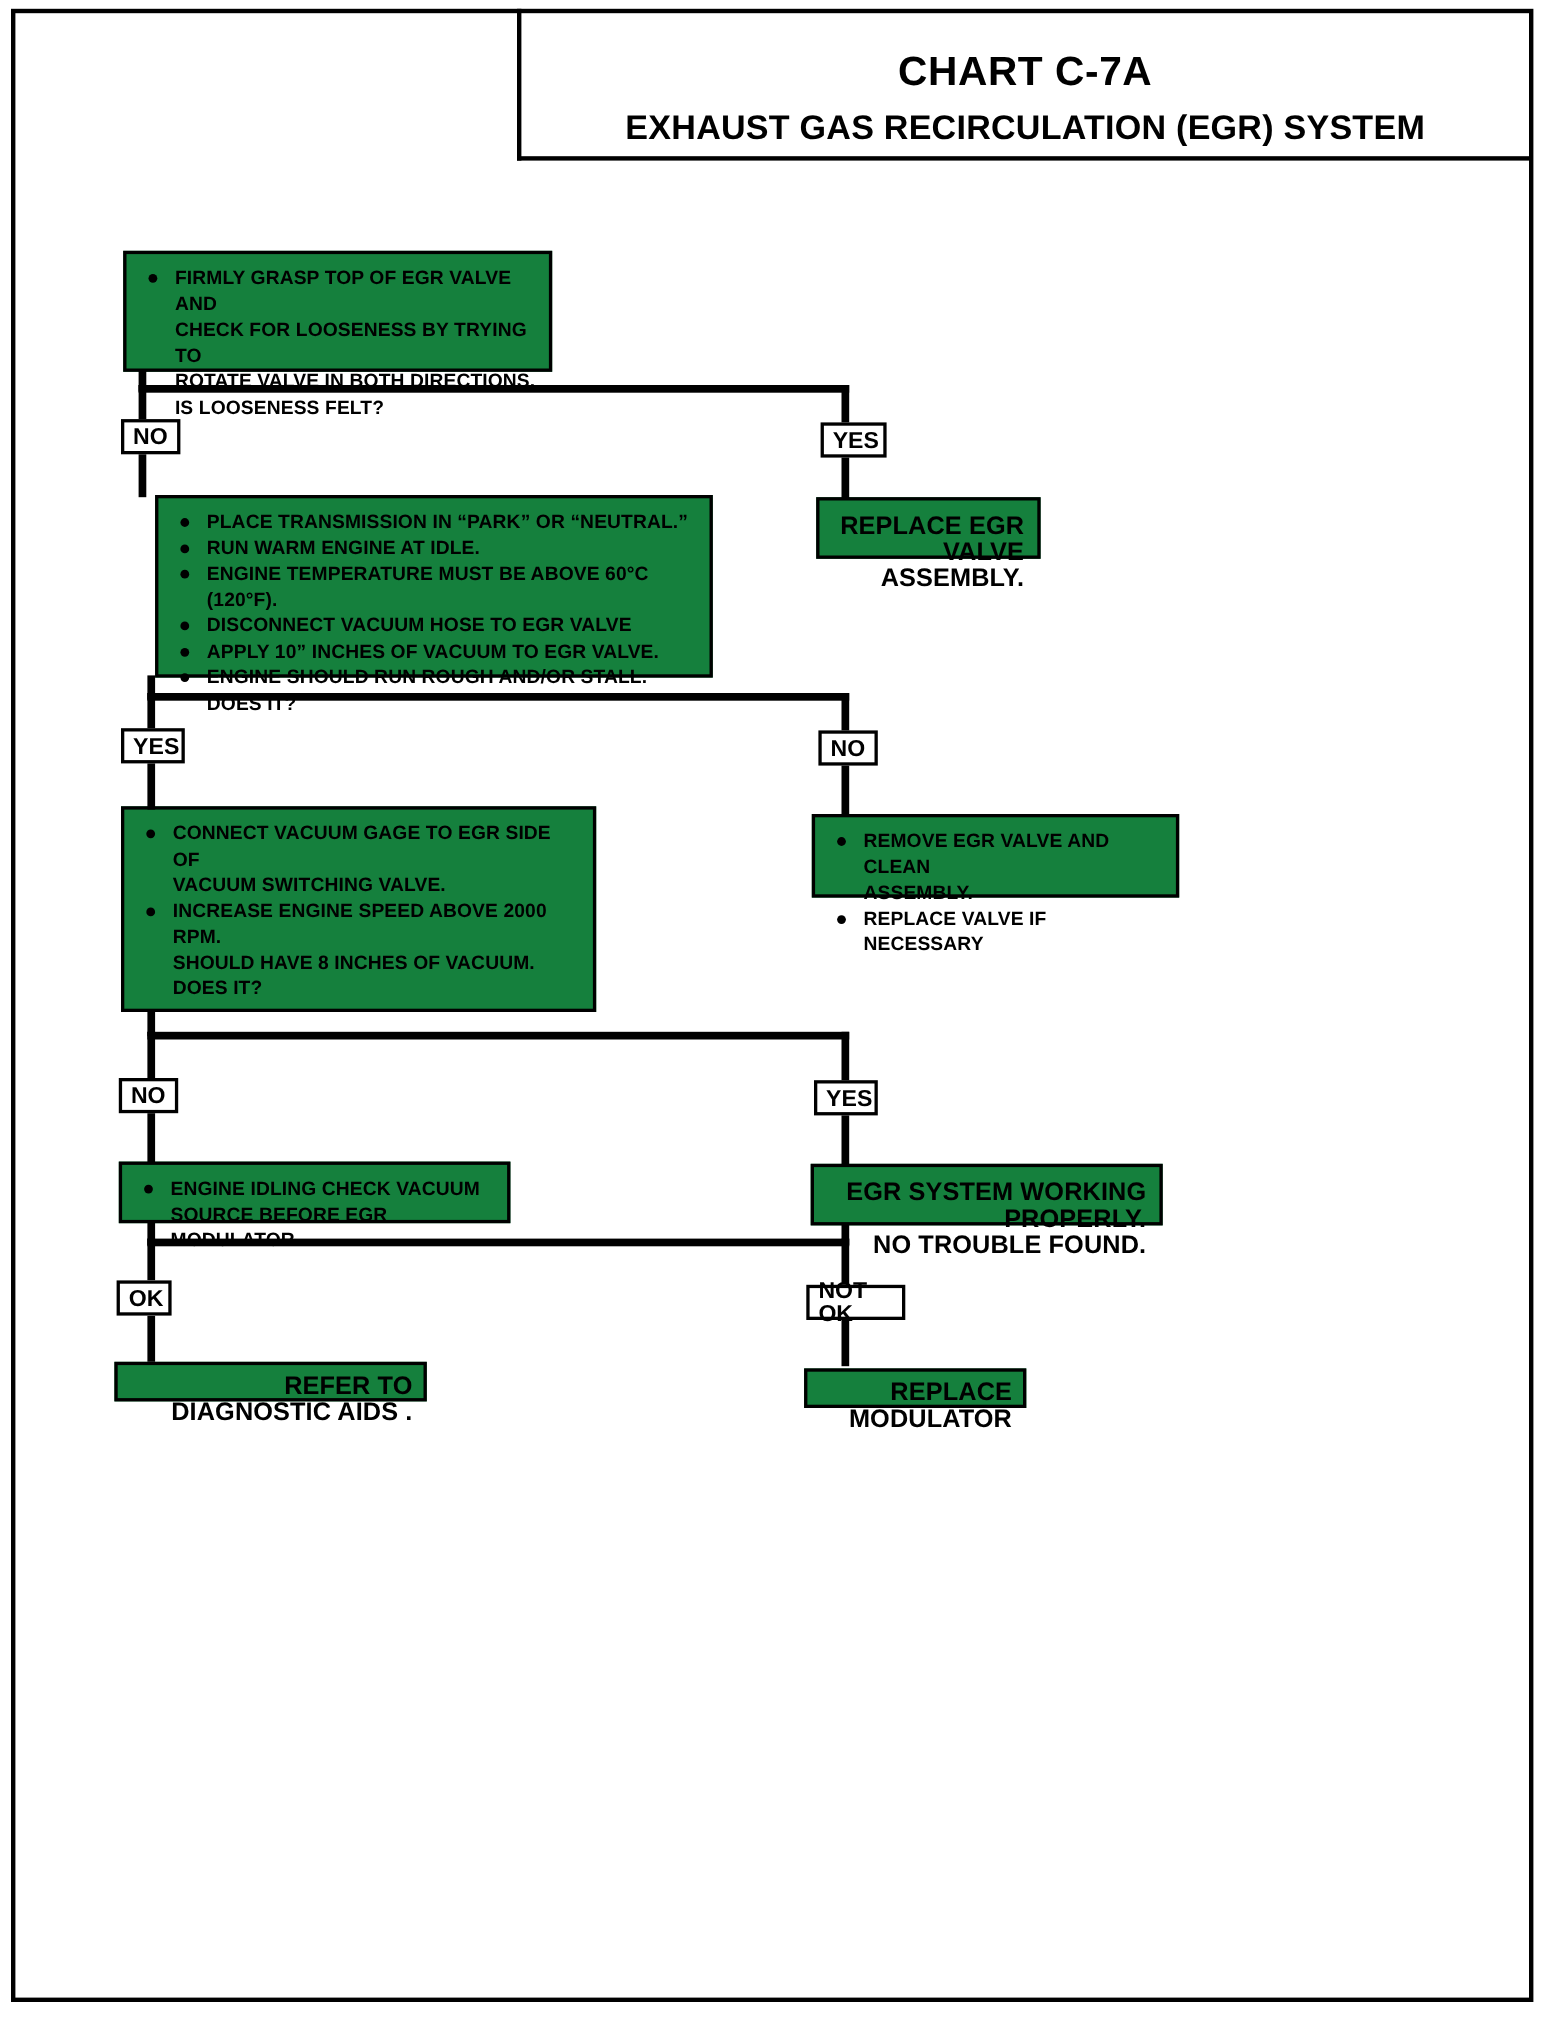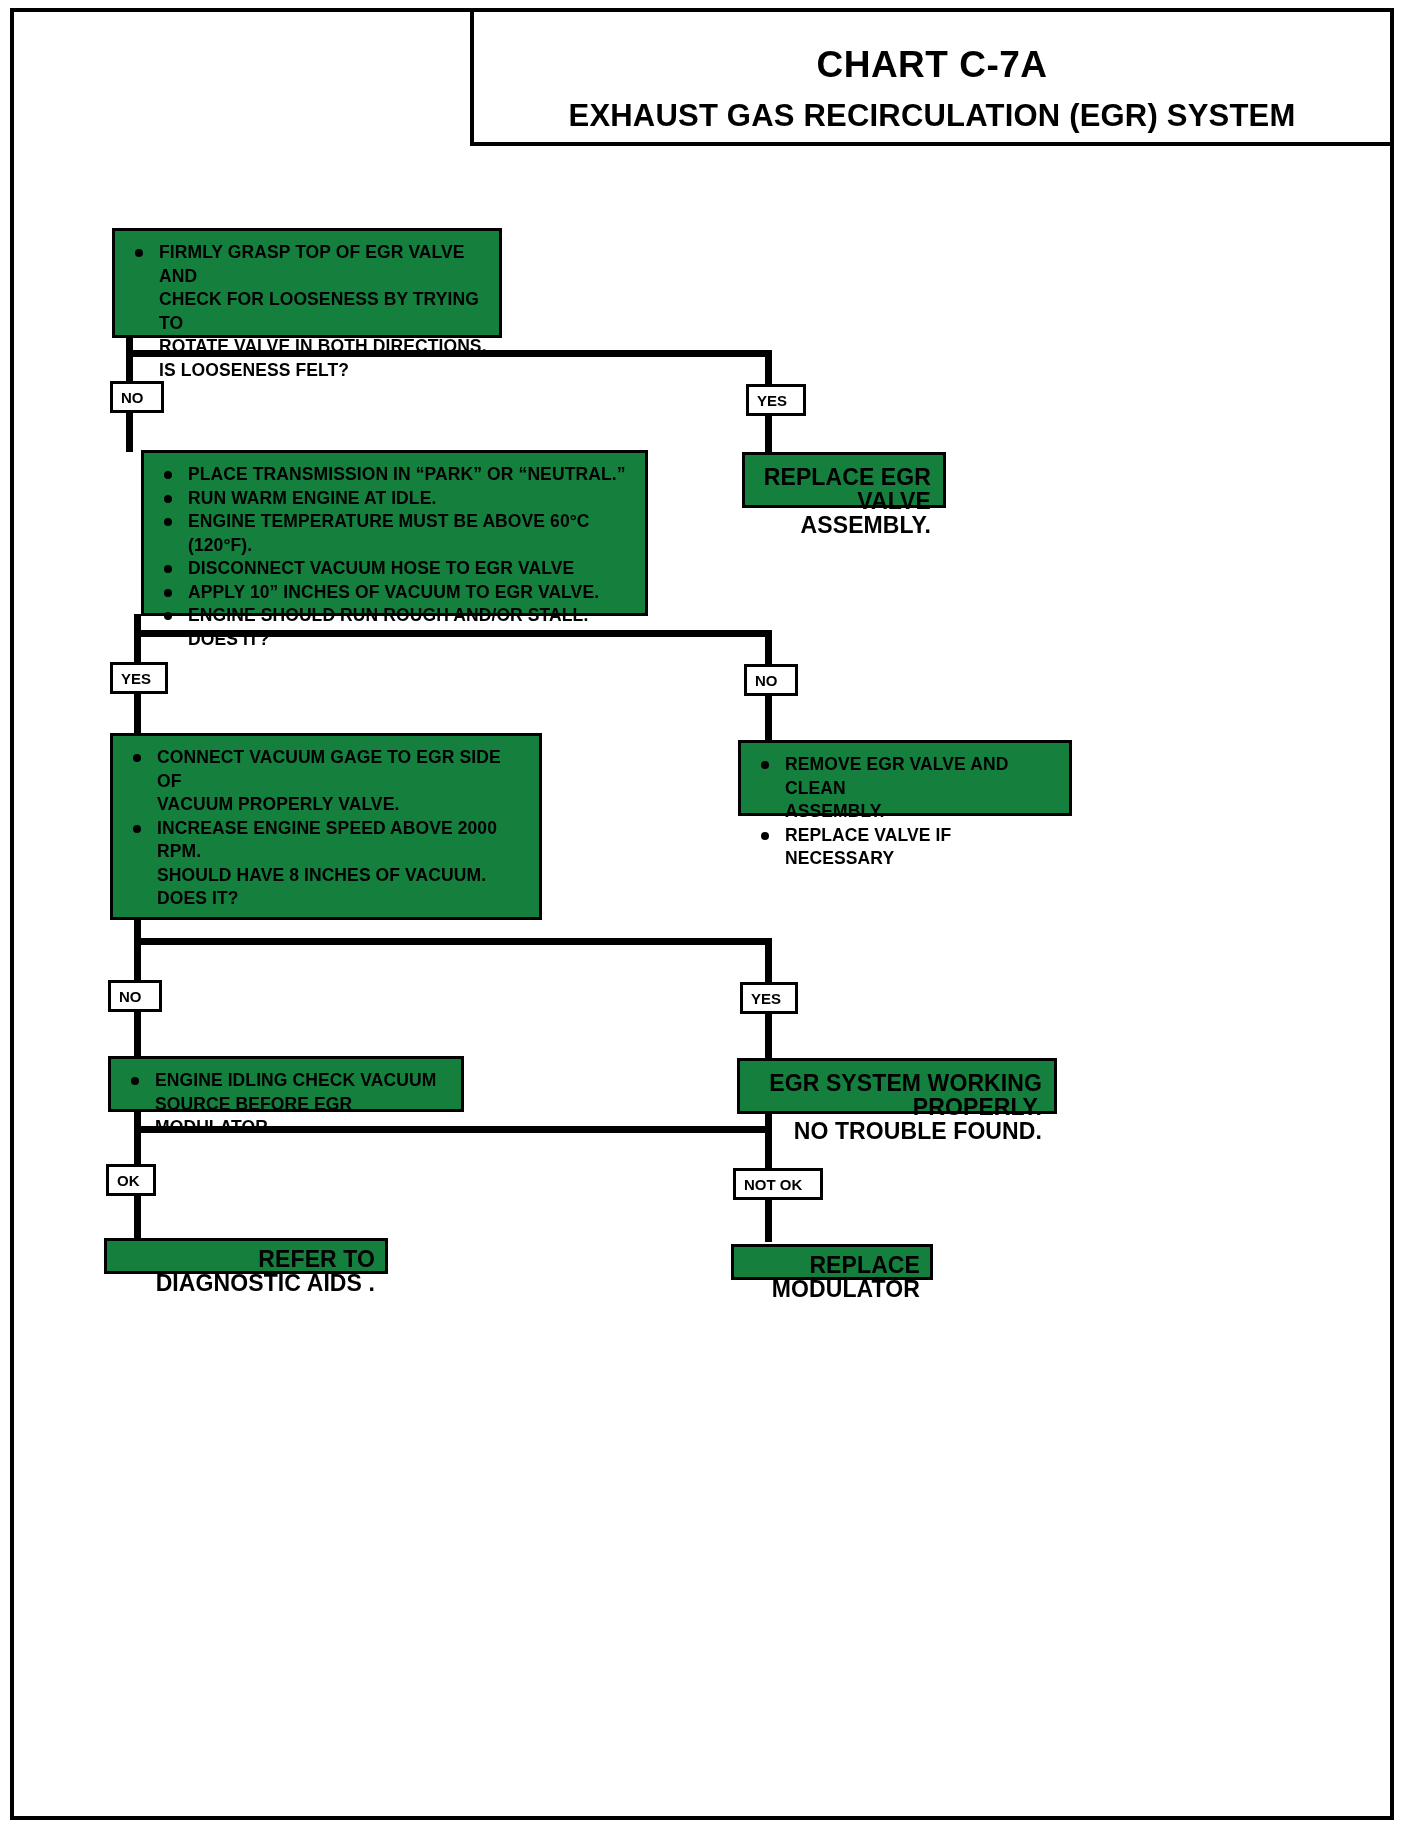--- a/index.html
+++ b/index.html
@@ -98,21 +98,21 @@
     white-space: pre-line;
     text-align: right;
   }
 
   
   .tag {
     position: absolute;
     border: 3px solid #000;
     background: #fff;
     box-sizing: border-box;
-    font-size: 15px;
+    font-size: 21px;
     font-weight: bold;
     line-height: 1;
     display: flex;
     align-items: center;
     padding: 0 8px;
     color: #000;
     z-index: 3;
   }
 
   
@@ -218,21 +218,21 @@
     <ul>
       <li class="bulleted">REMOVE EGR VALVE AND CLEAN
 ASSEMBLY.</li>
       <li class="bulleted">REPLACE VALVE IF NECESSARY</li>
     </ul>
   </div>
 
   <div class="node" style="left:110px; top:733px; width:432px; height:187px;">
     <ul>
       <li class="bulleted">CONNECT VACUUM GAGE TO EGR SIDE OF
-VACUUM PROPERLY VALVE.</li>
+VACUUM SWITCHING VALVE.</li>
       <li class="bulleted">INCREASE ENGINE SPEED ABOVE 2000 RPM.
 SHOULD HAVE 8 INCHES OF VACUUM.
 DOES IT?</li>
     </ul>
   </div>
 
   <div class="tag" style="left:108px; top:980px; width:54px; height:32px;">
     <span>NO</span>
   </div>
 

